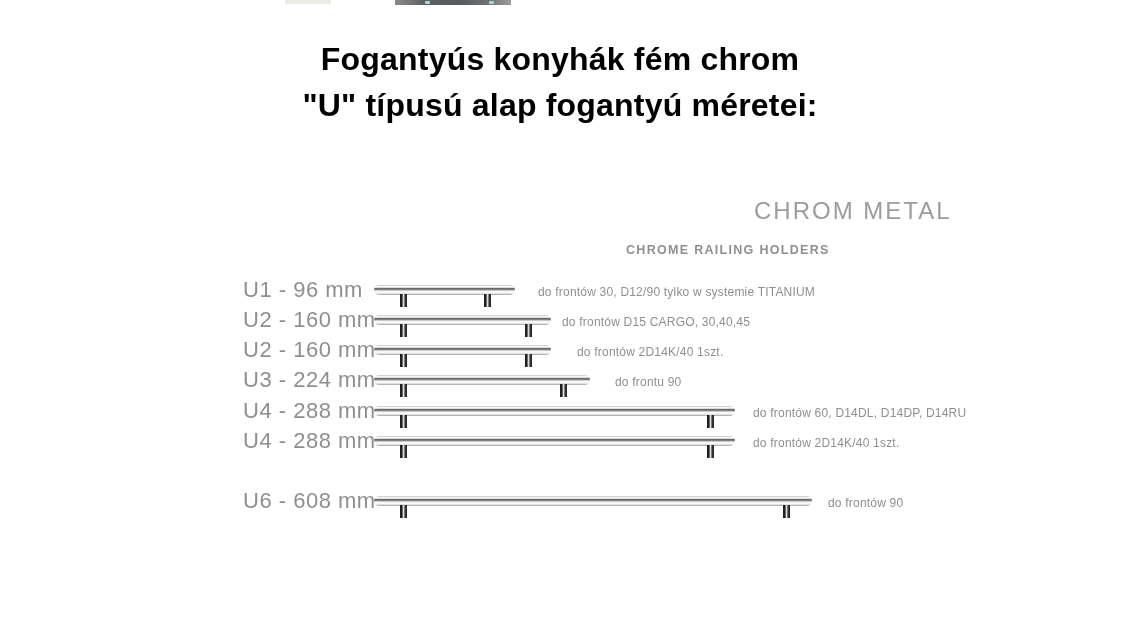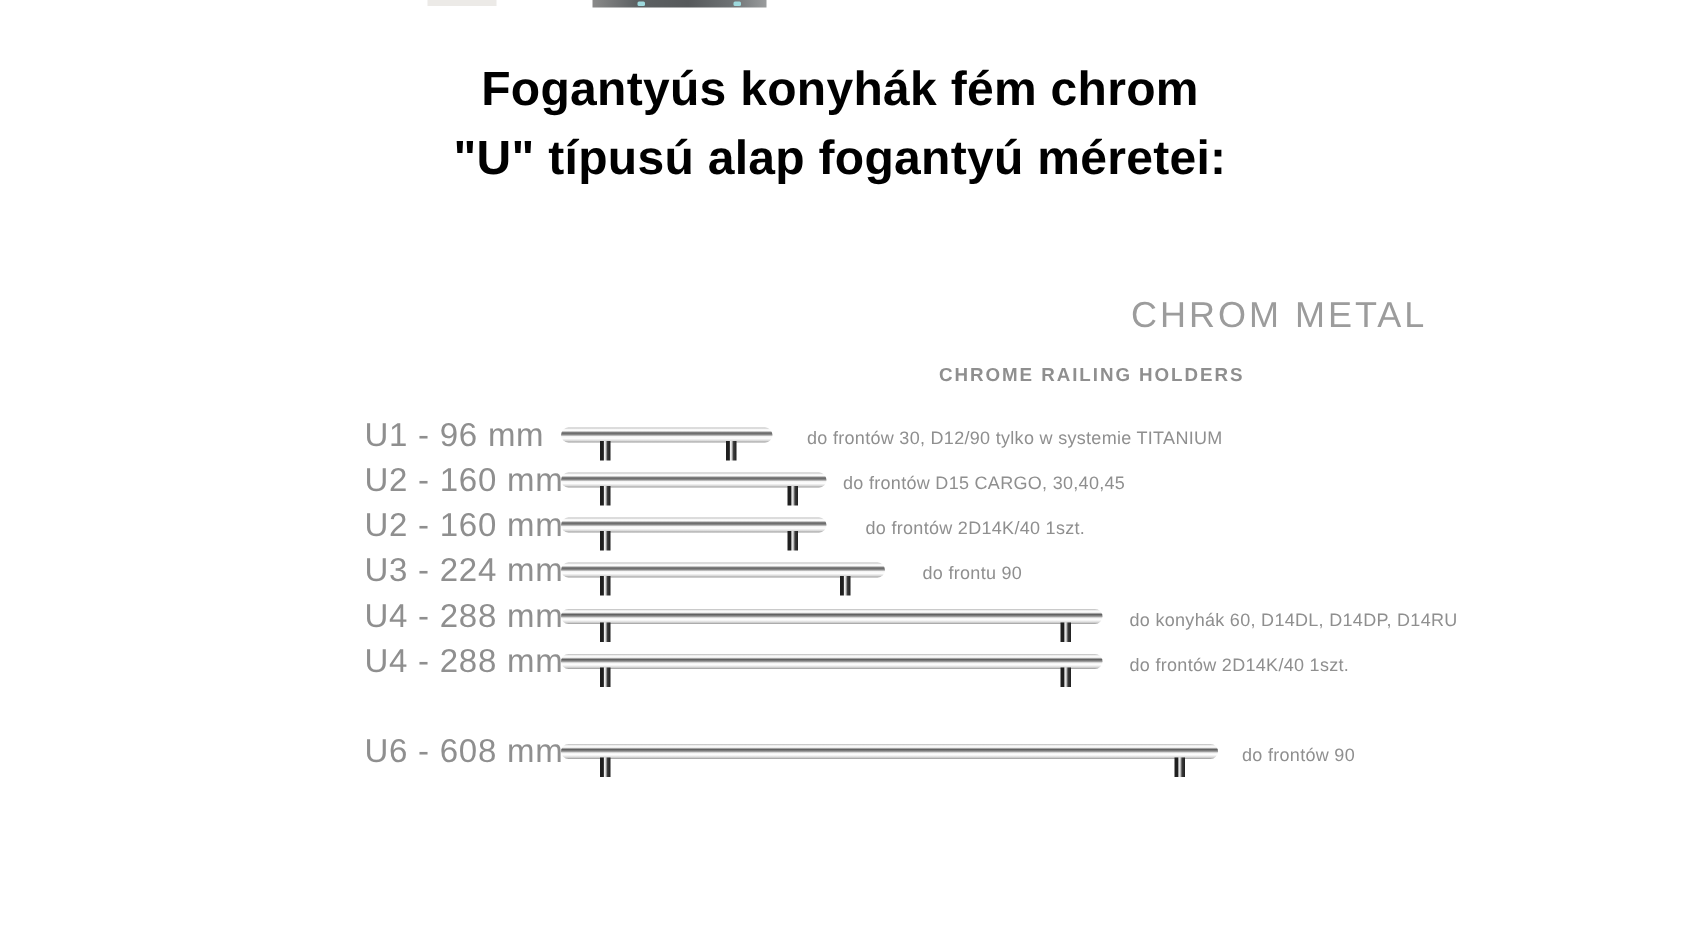--- a/index.html
+++ b/index.html
@@ -124,21 +124,21 @@
         <span class="post post-right" style="left: 186px;"></span>
       </div>
       <div class="row-desc" style="left: 615px;">do frontu 90</div>
     </div>
       <div class="row" style="top: 396px;">
       <div class="row-label">U4 - 288 mm</div>
       <div class="bar" style="width: 361px;">
         <span class="post post-left"></span>
         <span class="post post-right" style="left: 333px;"></span>
       </div>
-      <div class="row-desc" style="left: 753px;">do konyhák 60, D14DL, D14DP, D14RU</div>
+      <div class="row-desc" style="left: 753px;">do frontów 60, D14DL, D14DP, D14RU</div>
     </div>
       <div class="row" style="top: 426px;">
       <div class="row-label">U4 - 288 mm</div>
       <div class="bar" style="width: 361px;">
         <span class="post post-left"></span>
         <span class="post post-right" style="left: 333px;"></span>
       </div>
       <div class="row-desc" style="left: 753px;">do frontów 2D14K/40 1szt.</div>
     </div>
       <div class="row" style="top: 486px;">

